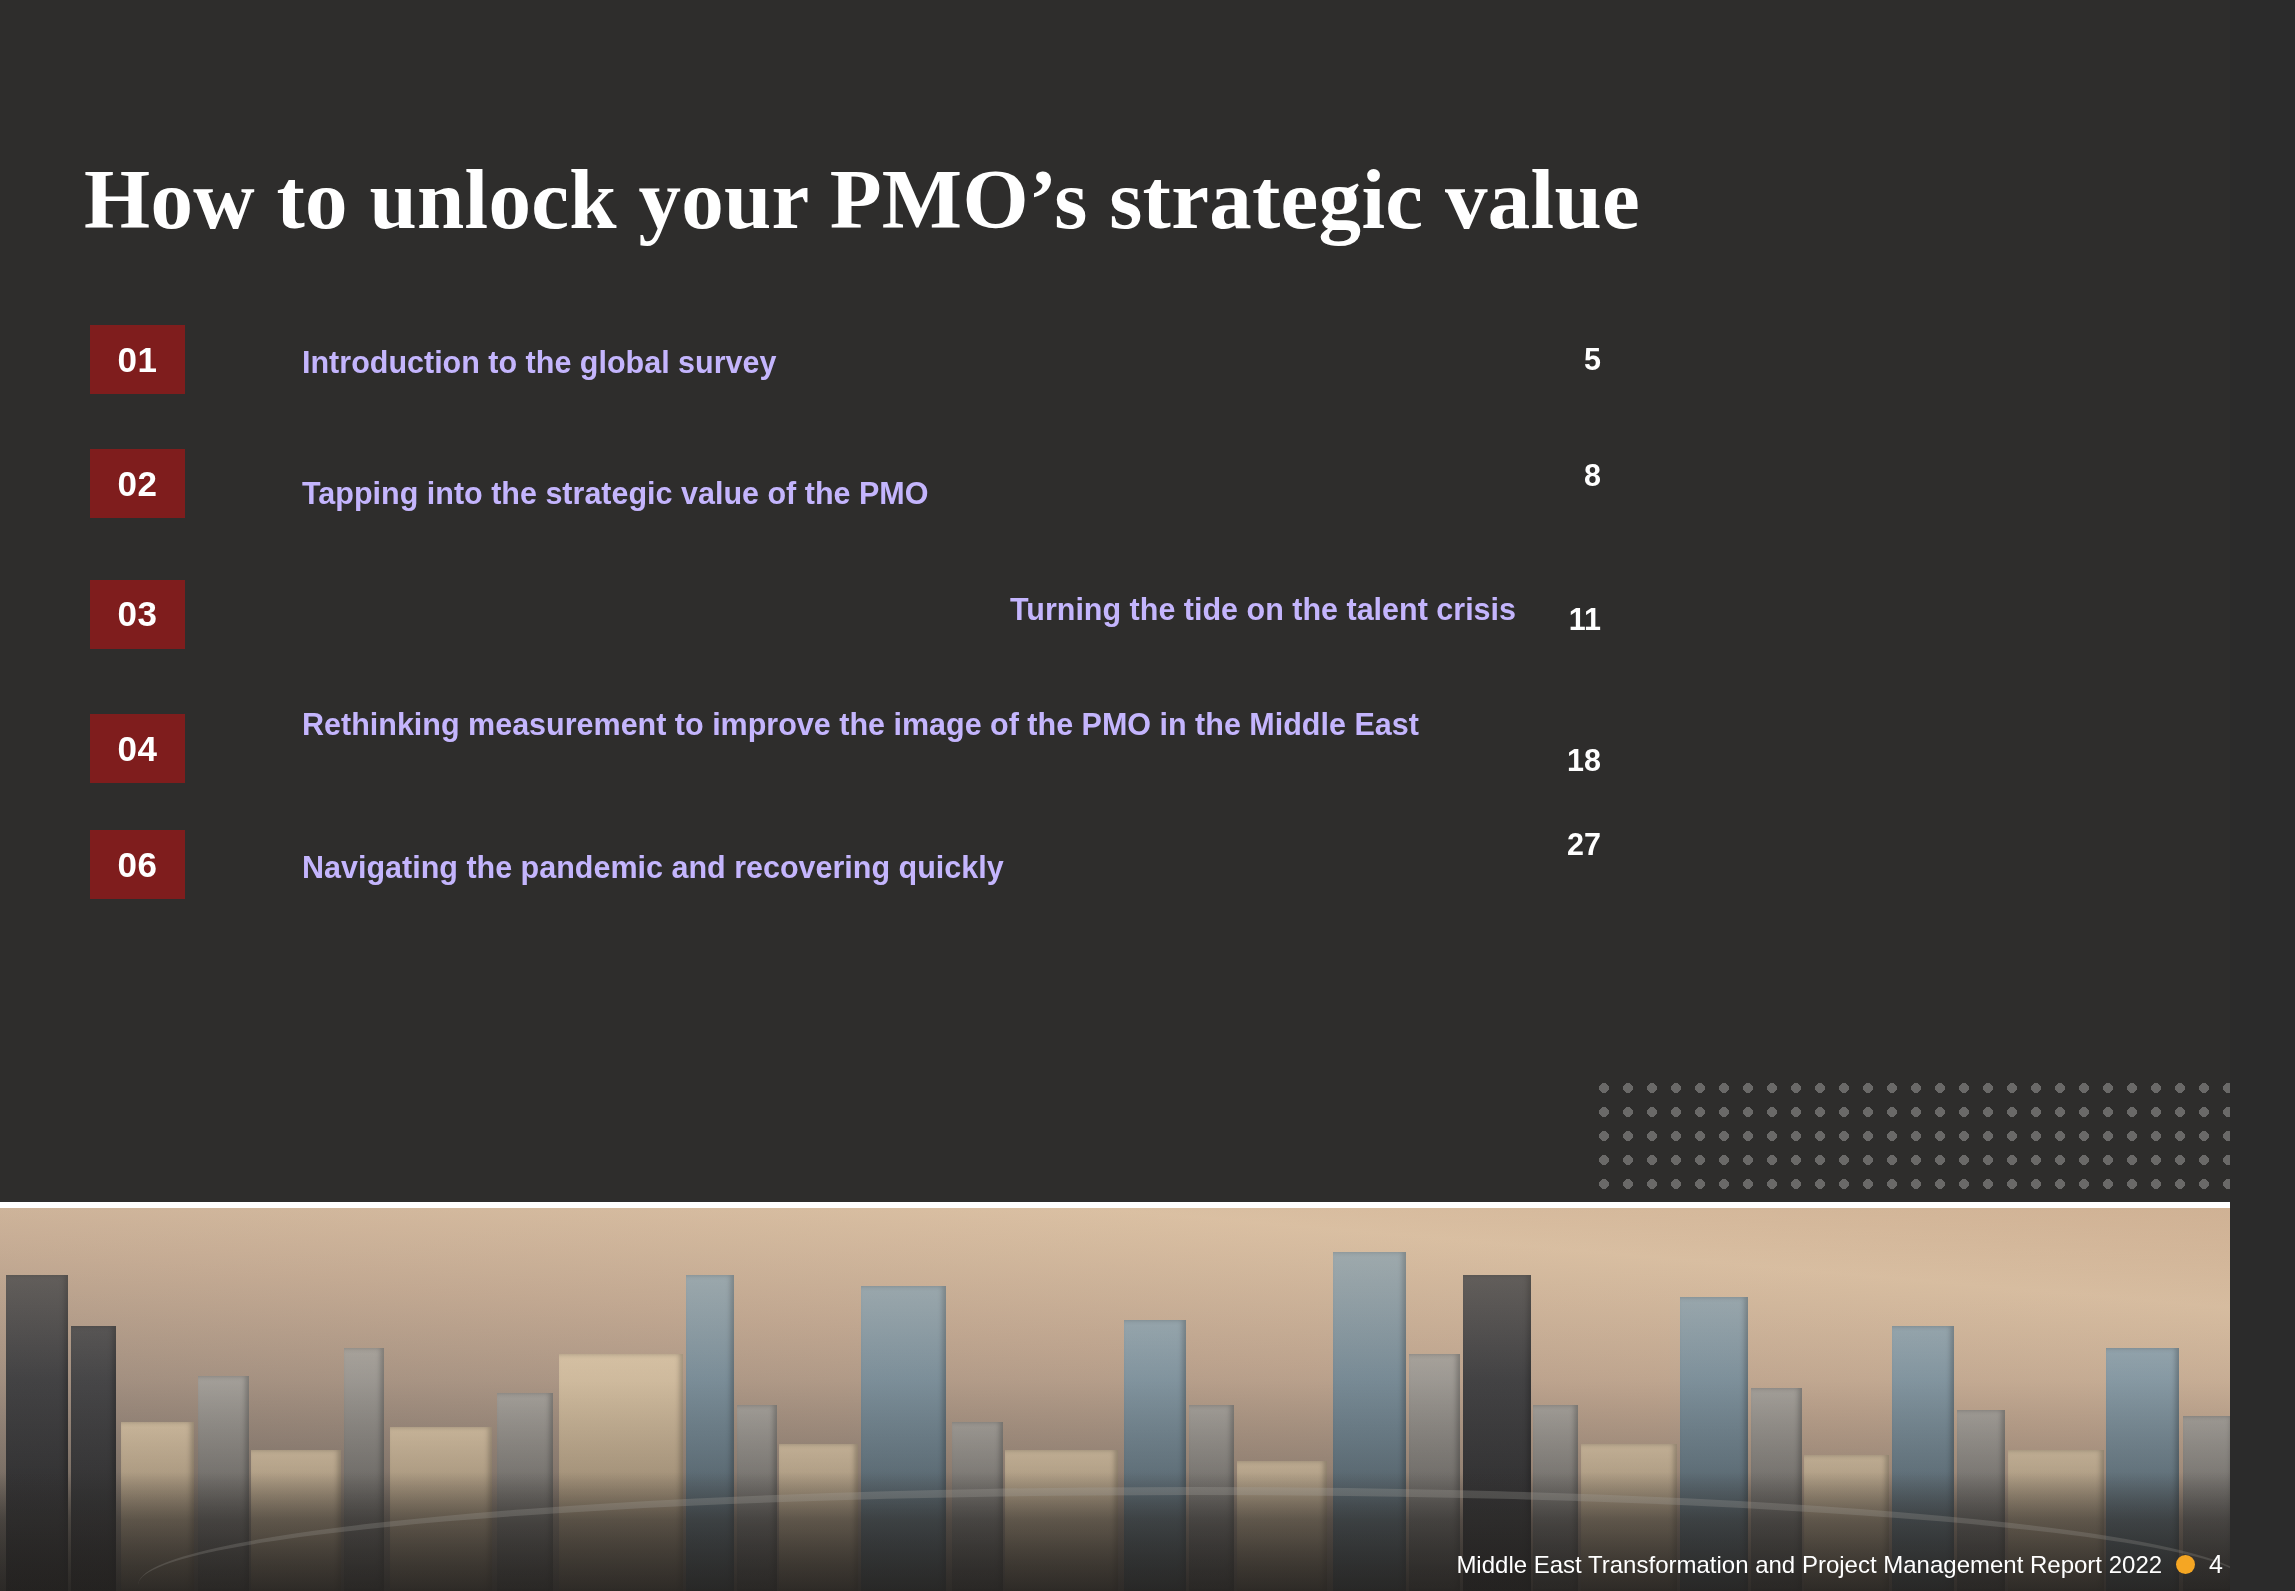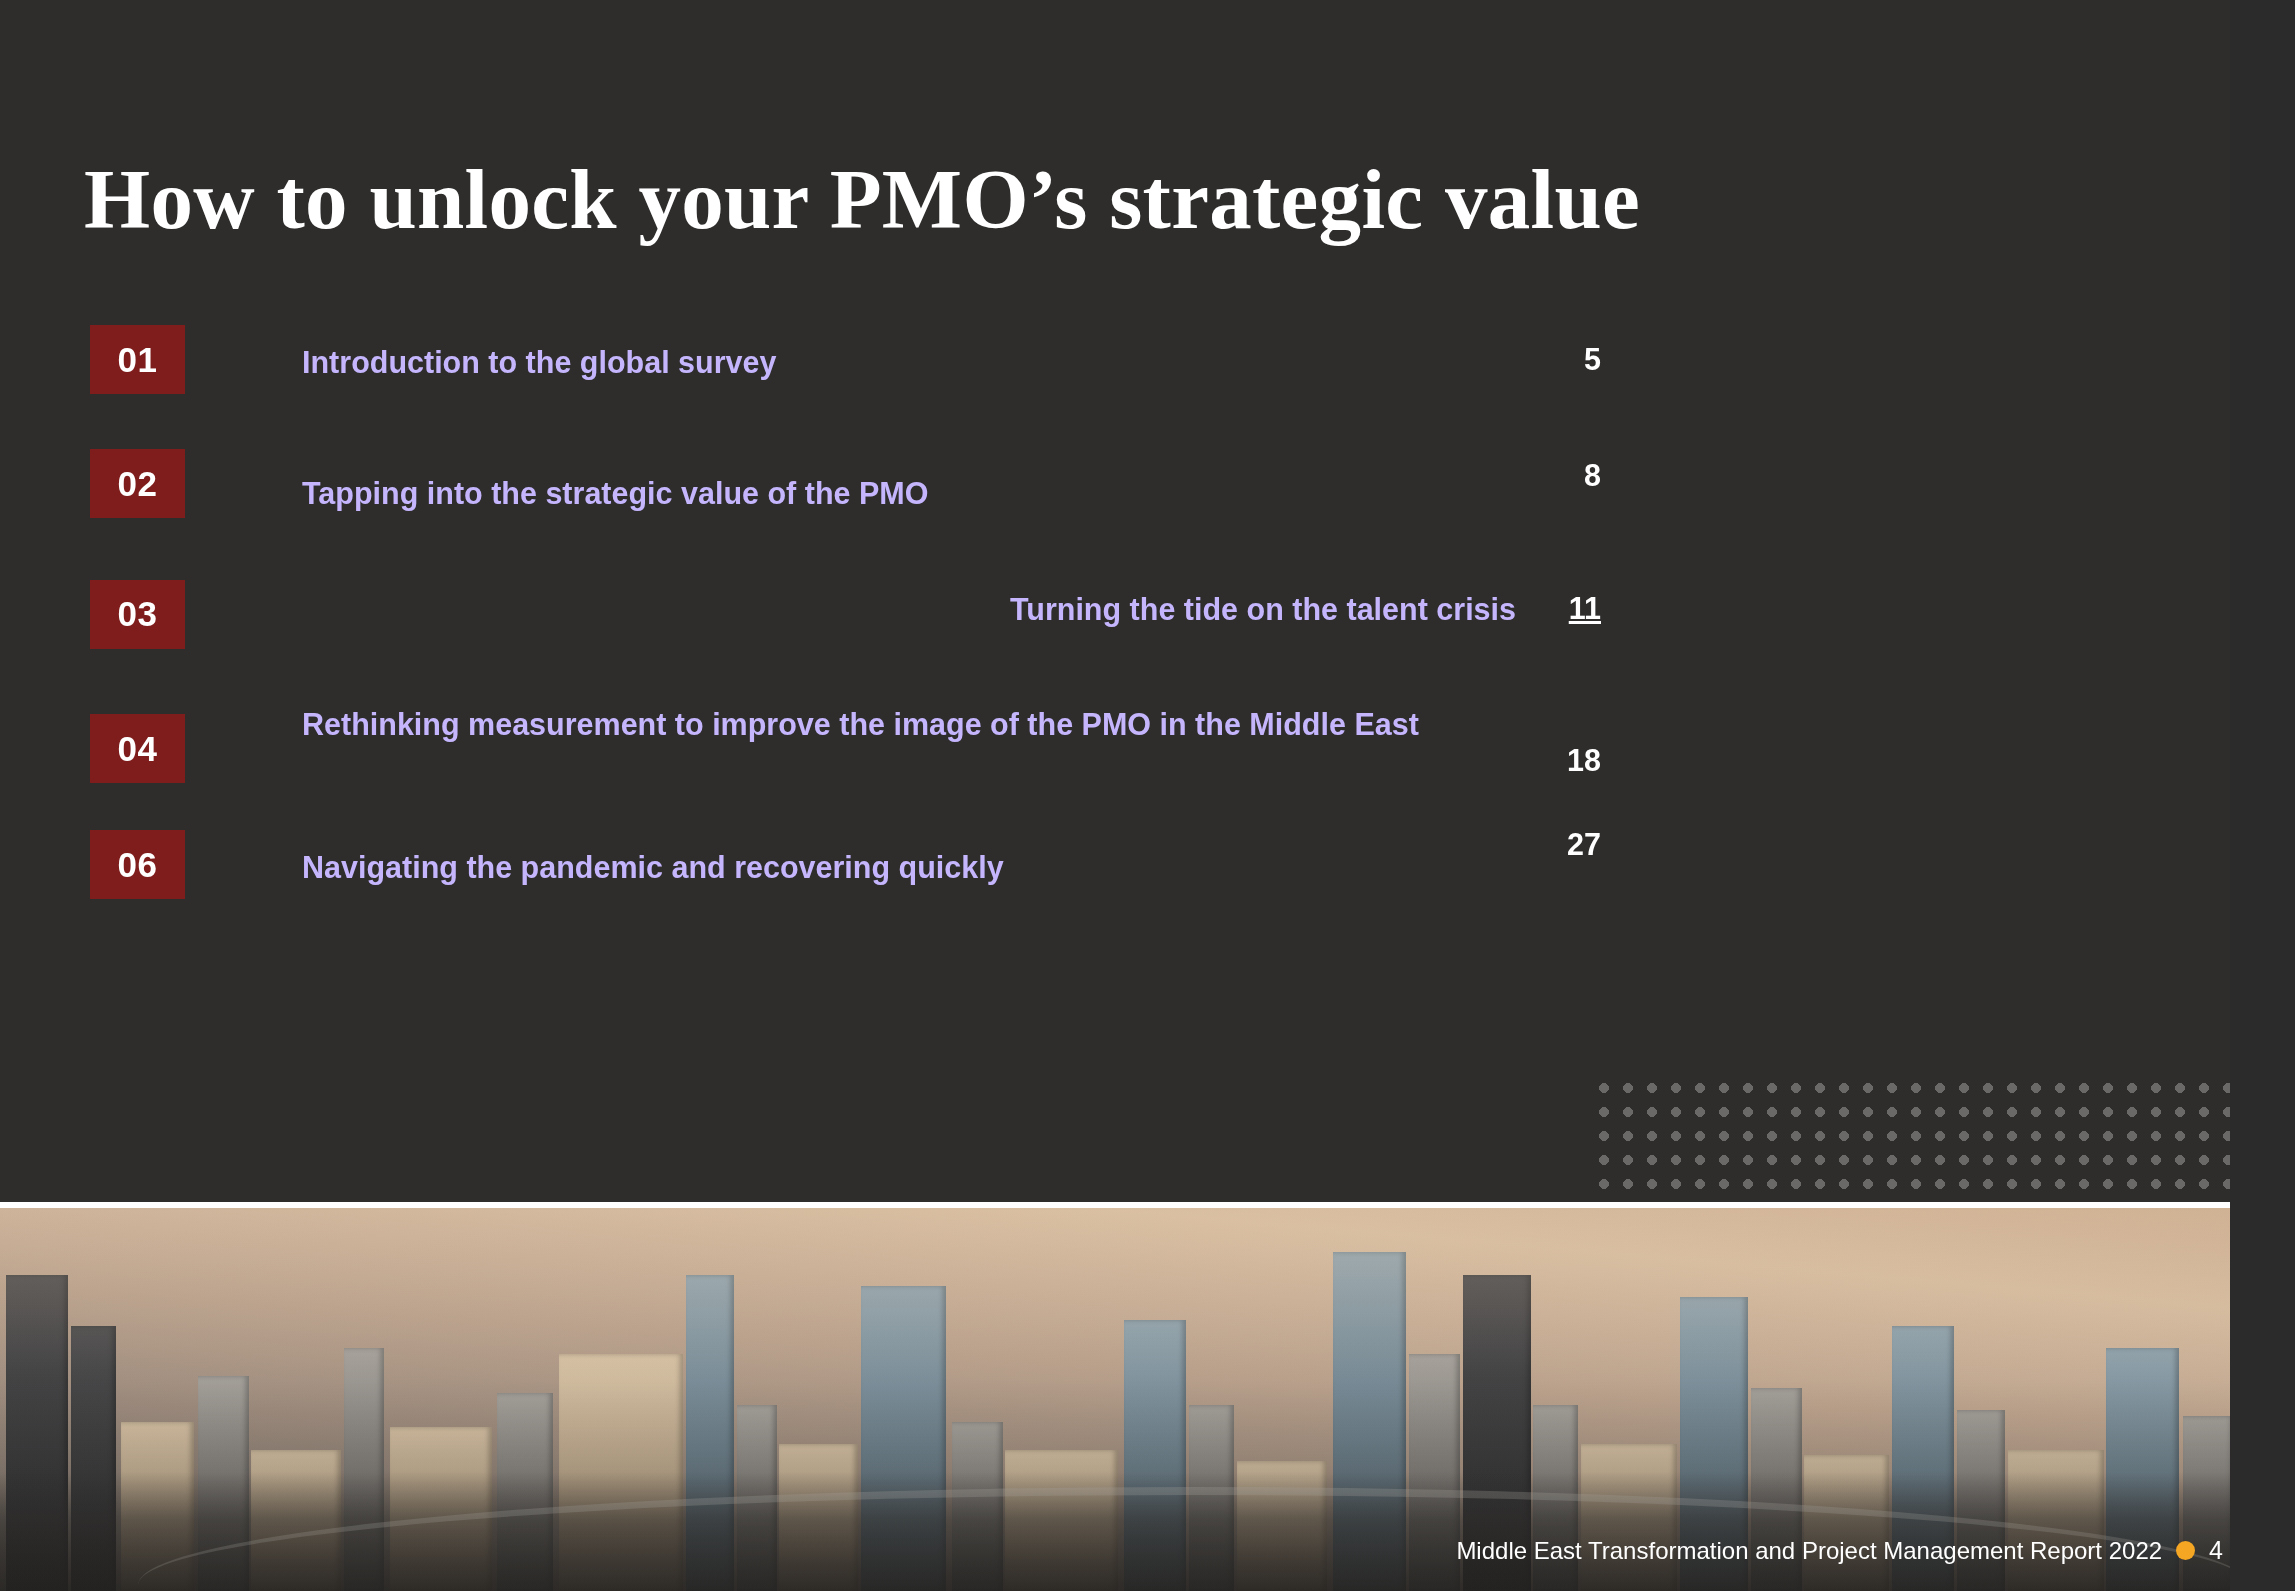--- a/index.html
+++ b/index.html
@@ -76,21 +76,21 @@
   .r0 .num-badge { margin-top: 0px; }
   .r0 .toc-title  { margin-top: 17px; }
   .r0 .toc-page   { margin-top: 17px; }
 
   .r1 .num-badge { margin-top: 0px; }
   .r1 .toc-title  { margin-top: 24px; }
   .r1 .toc-page   { margin-top: 9px; }
 
   .r2 .num-badge { margin-top: 6.8px; }
   .r2 .toc-title  { margin-top: 16px; text-align: right; }
-  .r2 .toc-page   { margin-top: 18px; text-decoration: underline; }
+  .r2 .toc-page   { margin-top: 29px; }
 
   .r3 .num-badge { margin-top: 17px; }
   .r3 .toc-title  { margin-top: 6.8px; }
   .r3 .toc-page   { margin-top: 46px; }
 
   .r4 .num-badge { margin-top: 0px; }
   .r4 .toc-title  { margin-top: 8px; }
   .r4 .toc-page   { margin-top: 24px; }
 
   .r5 .num-badge { margin-top: 9px; }
@@ -164,21 +164,21 @@
   }
   .haze {
     position: absolute;
     inset: 0;
     background: linear-gradient(180deg, rgba(225,200,170,0.25) 0%, rgba(120,110,100,0.05) 45%, rgba(30,28,26,0.35) 100%);
   }
   
   .footer {
     position: absolute;
     right: 72px;
-    bottom: 26px;
+    bottom: 12px;
     display: flex;
     align-items: center;
     gap: 14px;
     color: #ffffff;
     font-size: 24px;
     text-align: right;
   }
   .footer .dot {
     width: 19px;
     height: 19px;

